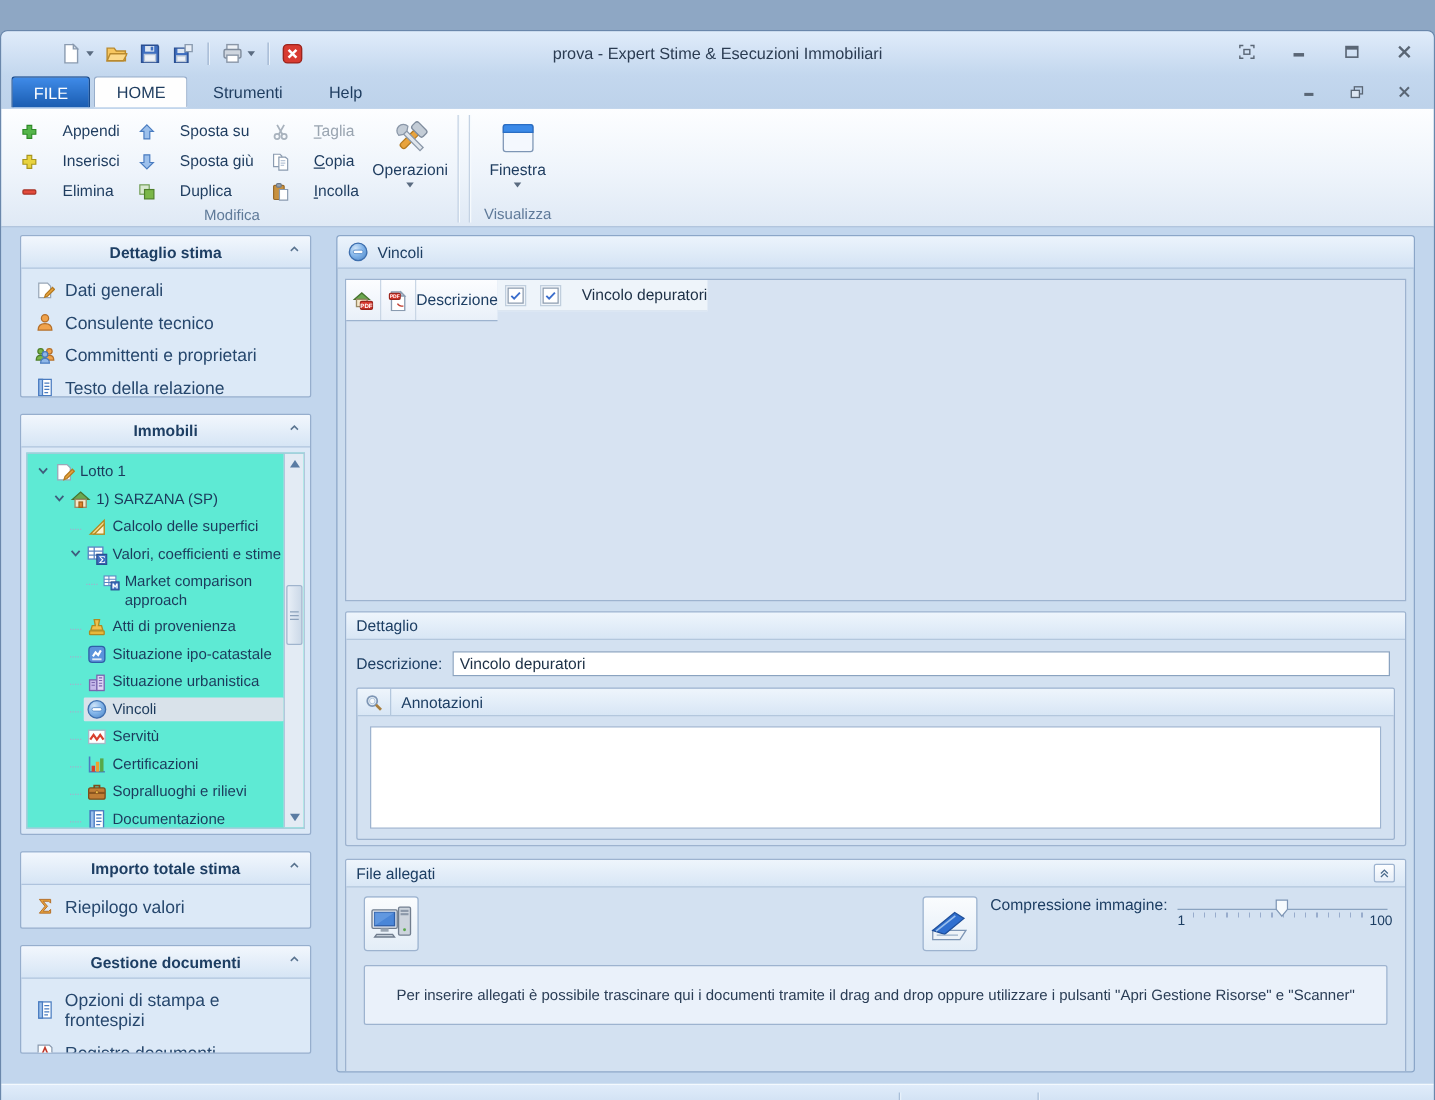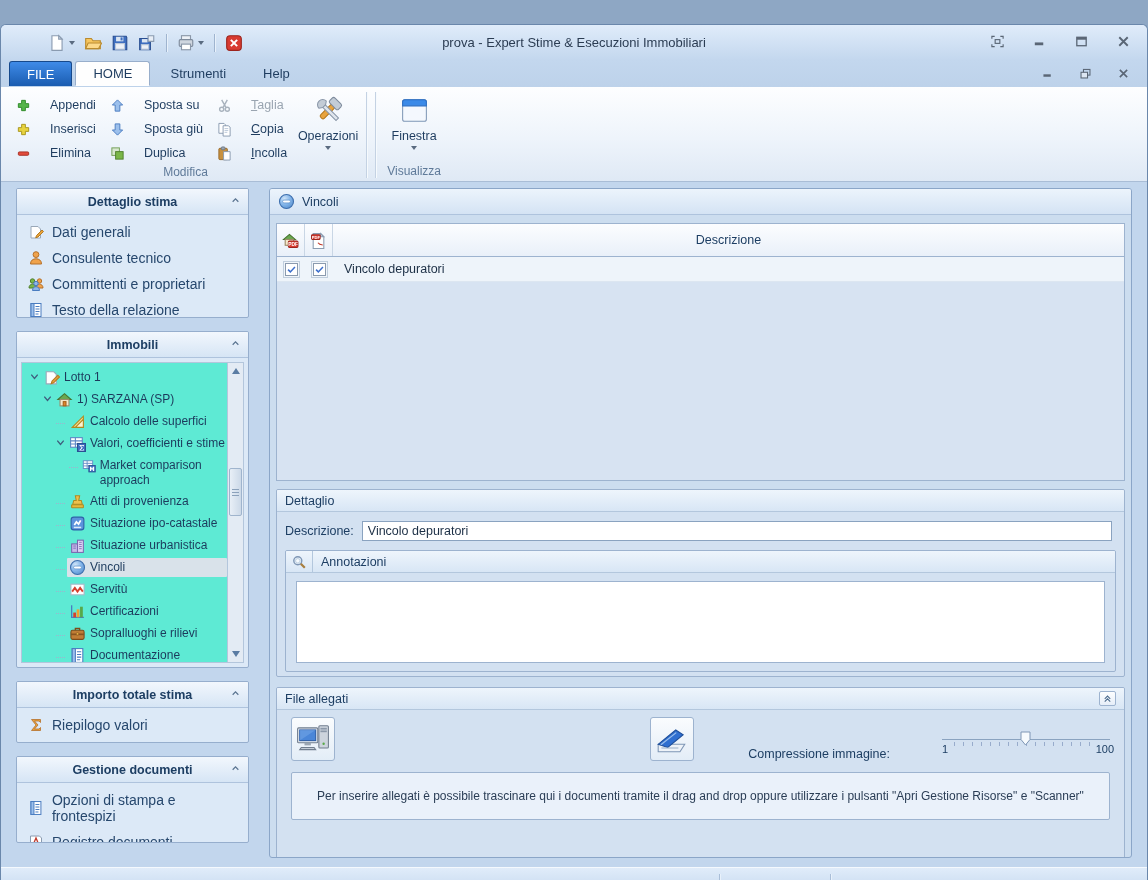--- a/index.html
+++ b/index.html
@@ -74,21 +74,21 @@
   .sb-thumb { position:absolute; left:1px; width:13px; top:105px; height:48px; border:1px solid #9fb4cd; border-radius:2px;
     background:linear-gradient(90deg,#e8eff7,#ccd9e8); display:flex; flex-direction:column; align-items:center; justify-content:center; gap:2px; }
   .sb-thumb i { display:block; width:7px; height:1px; background:#8ba1bb; }
 
   
   .main { flex:1; border:1px solid #8ba6c8; border-radius:3px; background:#ccddef; display:flex; flex-direction:column; overflow:hidden; }
   .main-header { height:26px; flex:0 0 26px; background:linear-gradient(#ecf4fc,#d4e3f4); border-bottom:1px solid #aec3dd;
     display:flex; align-items:center; gap:7px; padding:0 8px; font-size:12.5px; color:#1d3e63; }
   .main-body { flex:1; padding:8px 6px 8px 6px; display:flex; flex-direction:column; overflow:hidden; }
 
-  .grid { height:258px; flex:0 0 258px; border:1px solid #9db3cf; background:#d7e3f2; display:flex; flex-direction:column; }
+  .grid { height:258px; flex:0 0 258px; border:1px solid #9db3cf; background:#d7e3f2; display:flex; flex-direction:row; }
   .grid-head { height:33px; flex:0 0 33px; display:flex; background:linear-gradient(#fcfdff,#e9f0f9); border-bottom:1px solid #9db3cf; }
   .gh-cell { display:flex; align-items:center; justify-content:center; border-right:1px solid #c9d6e5; }
   .gh-icon { width:28px; flex:0 0 28px; }
   .gh-text { flex:1; border-right:none; font-size:12.5px; color:#1d3e63; }
   .grid-row { height:25px; flex:0 0 25px; display:flex; align-items:center; background:#eef4fa; border-bottom:1px solid #dce6f1; }
   .gr-cell { width:28px; flex:0 0 28px; display:flex; justify-content:center; }
   .gr-text { flex:1; font-size:12.5px; color:#1c2f45; padding-left:11px; }
   .checkbox { width:13px; height:13px; background:#fff; border:1px solid #8a9aae; display:flex; align-items:center; justify-content:center; }
   .check-frame { padding:1px; background:#f0f5fa; border:1px solid #c0cedd; display:inline-flex; }
 
@@ -103,21 +103,21 @@
   .annotazioni { margin:9px 8px 0 8px; height:122px; flex:0 0 122px; }
   .anno-header { padding:0; }
   .anno-iconbox { width:27px; height:21px; border-right:1px solid #b3c7dd; display:flex; align-items:center; justify-content:center; margin-right:8px; }
   .anno-text { flex:1; margin:8px 10px; background:#fff; border:1px solid #9db3cf; resize:none;
     font-family:"Liberation Sans",sans-serif; font-size:12.5px; }
 
   .fileallegati { margin-top:10px; height:172px; flex:0 0 172px; }
   .fa-header { justify-content:space-between; }
   .fa-collapse { width:17px; height:15px; border:1px solid #9db3cf; border-radius:2px; background:linear-gradient(#fdfeff,#e6eef8);
     display:flex; align-items:center; justify-content:center; }
-  .fa-row { display:flex; align-items:flex-end; padding:7px 14px 0 14px;gap:44px; }
+  .fa-row { display:flex; align-items:flex-start; padding:7px 14px 0 14px; }
   .toolbtn { width:44px; height:44px; border:1px solid #9db3cf; border-radius:3px; background:linear-gradient(#fafcfe,#e3edf7);
     display:flex; align-items:center; justify-content:center; }
   .fa-spacer { flex:1; }
   .compr-label { font-size:12.5px; color:#1d3e63; margin:0 8px 0 10px; white-space:nowrap; }
   .slider { position:relative; width:168px; height:32px; }
   .slider-line { position:absolute; left:0; right:0; top:10px; height:1px; background:#8aa3c0; }
   .slider-ticks { position:absolute; left:12px; right:16px; top:13px; height:4px;
     background:repeating-linear-gradient(90deg,#98accc 0 1px,transparent 1px 9px); }
   .slider-thumb { position:absolute; top:2px; width:11px; height:15px; margin-left:-5px; }
   .slider-min { position:absolute; left:0; top:14px; font-size:11px; color:#1d3e63; }

